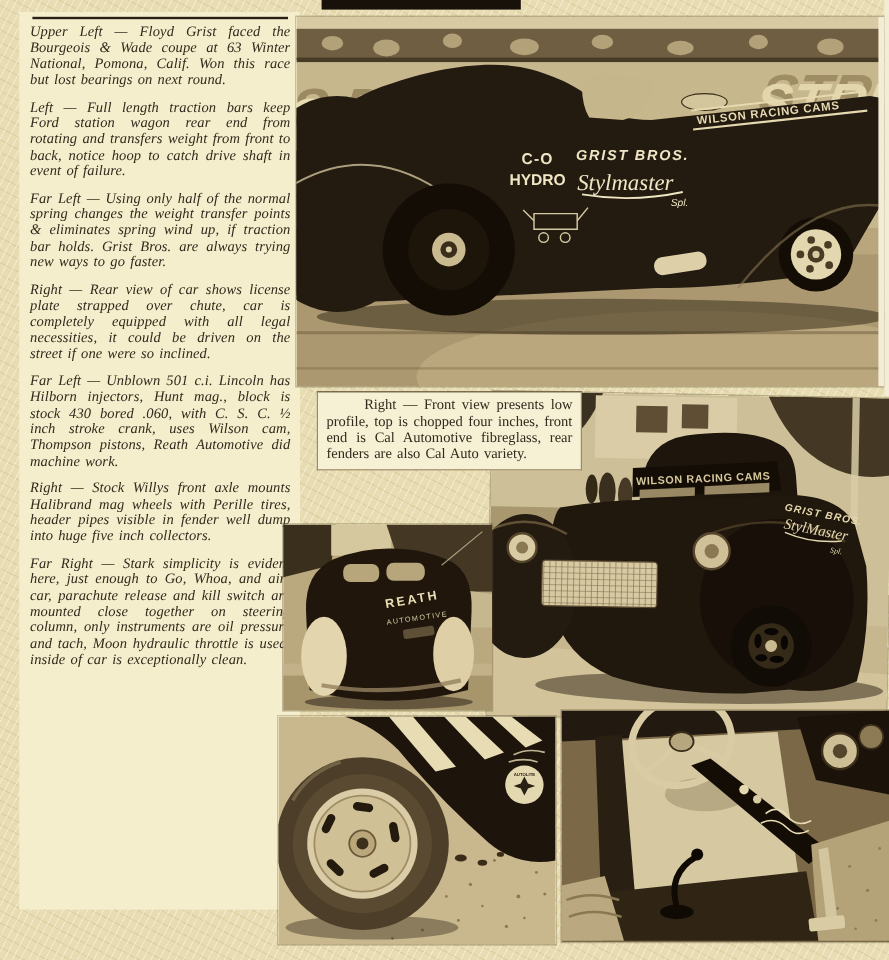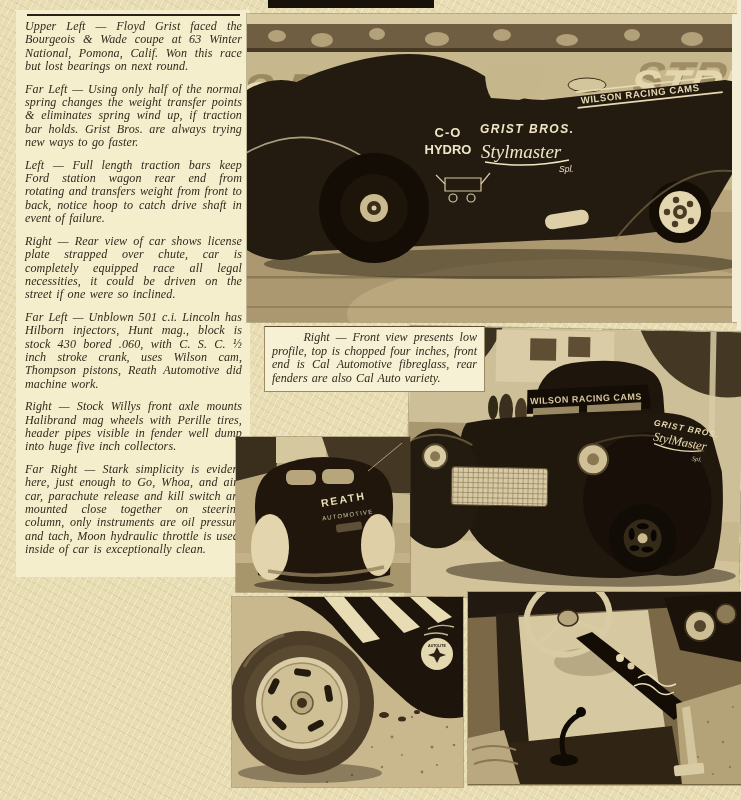--- a/index.html
+++ b/index.html
@@ -6,60 +6,60 @@
   .page{
     position:relative;width:741px;height:800px;overflow:hidden;
     background-color:#e7dcb2;
     background-image:
       repeating-linear-gradient(118deg, rgba(252,248,230,.45) 0 1px, rgba(0,0,0,0) 1px 6px),
       repeating-linear-gradient(28deg, rgba(168,150,104,.18) 0 1px, rgba(0,0,0,0) 1px 9px);
     font-family:"Liberation Serif","DejaVu Serif",serif;
   }
   .top-bar{position:absolute;left:268px;top:0;width:166px;height:8px;background:#17110a;}
   .text-col{
-    position:absolute;left:16px;top:10px;width:234px;height:567px;
+    position:absolute;left:16px;top:10px;width:234px;height:748px;
     background:#f4eecd;box-sizing:border-box;padding:3px 8px 0 9px;
     color:#33291c;font-style:italic;
   }
   .text-col .rule{height:2px;background:#2a2116;margin:1px 2px 4px 2px;}
   .text-col p{
     margin:0 0 9px 0;font-size:12.1px;line-height:13.4px;
     text-align:justify;word-spacing:1.2px;letter-spacing:.1px;
   }
   .photo{position:absolute;margin:0;padding:0;box-shadow:0 0 0 1px rgba(92,76,46,.35);}
   .photo svg{display:block;}
   .photo-side{left:247px;top:14px;width:490px;height:308px;}
   .photo-front{left:408px;top:329px;width:333px;height:270px;transform:rotate(1.1deg);}
   .photo-rear{left:236px;top:437px;width:174px;height:155px;}
   .photo-wheel{left:232px;top:597px;width:231px;height:190px;}
   .photo-interior{left:468px;top:592px;width:273px;height:193px;}
   .caption-box{
     position:absolute;left:264px;top:326px;width:221px;z-index:5;
     background:#f6f0d5;border:1px solid #9c8a62;border-top-color:#5c4c30;
-    box-sizing:border-box;padding:4px 7px 6px 7px;color:#33291c;font-style:italic;
+    box-sizing:border-box;padding:4px 7px 6px 7px;color:#33291c;
   }
   .caption-box p{
     margin:0;font-size:12.1px;line-height:13.6px;text-align:justify;
     word-spacing:1.2px;text-indent:2.6em;
   }
   .scan-edge{position:absolute;right:0;top:0;width:4px;height:330px;background:#f3edd6;}
 </style>
 </head>
 <body>
 
 <div class="page">
 
   <div class="top-bar"></div>
 
   <section class="text-col">
     <div class="rule"></div>
     <p>Upper Left — Floyd Grist faced the Bourgeois &amp; Wade coupe at 63 Winter National, Pomona, Calif. Won this race but lost bearings on next round.</p>
+    <p>Left — Full length traction bars keep Ford station wagon rear end from rotating and transfers weight from front to back, notice hoop to catch drive shaft in event of failure.</p>
     <p>Far Left — Using only half of the normal spring changes the weight transfer points &amp; eliminates spring wind up, if traction bar holds. Grist Bros. are always trying new ways to go faster.</p>
-    <p>Left — Full length traction bars keep Ford station wagon rear end from rotating and transfers weight from front to back, notice hoop to catch drive shaft in event of failure.</p>
-    <p>Right — Rear view of car shows license plate strapped over chute, car is completely equipped race all legal necessities, it could be driven on the street if one were so inclined.</p>
+    <p>Right — Rear view of car shows license plate strapped over chute, car is completely equipped with all legal necessities, it could be driven on the street if one were so inclined.</p>
     <p>Far Left — Unblown 501 c.i. Lincoln has Hilborn injectors, Hunt mag., block is stock 430 bored .060, with C. S. C. ½ inch stroke crank, uses Wilson cam, Thompson pistons, Reath Automotive did machine work.</p>
     <p>Right — Stock Willys front axle mounts Halibrand mag wheels with Perille tires, header pipes visible in fender well dump into huge five inch collectors.</p>
     <p>Far Right — Stark simplicity is evident here, just enough to Go, Whoa, and aim car, parachute release and kill switch are mounted close together on steering column, only instruments are oil pressure and tach, Moon hydraulic throttle is used, inside of car is exceptionally clean.</p>
   </section>
 
   <figure class="photo photo-side">
     <svg width="490" height="308" viewBox="0 0 490 308" xmlns="http://www.w3.org/2000/svg">
       <rect x="0" y="0" width="490" height="12" fill="#d8caa2"></rect>
       <rect x="0" y="10" width="490" height="26" fill="#6f5e42"></rect>
       <g fill="#c4b288" opacity=".8">

